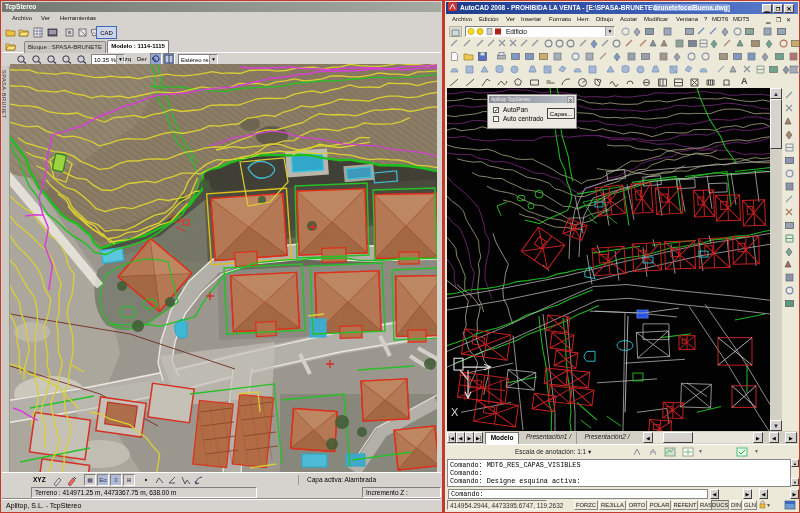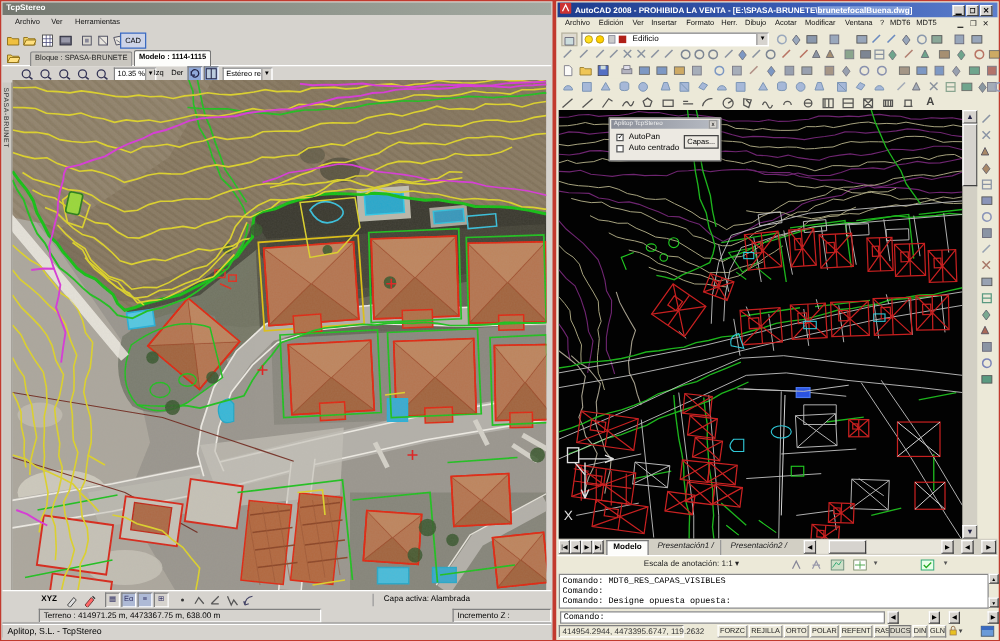--- a/index.html
+++ b/index.html
@@ -1075,21 +1075,21 @@
 <span class="abs" style="left:252px;top:3px;font-size:5px;color:#555">▼</span>
 <span class="abs" style="left:290px;top:2px;width:12px;height:10px"><svg width="12" height="10">
           <rect x="1" y="1" width="10" height="8" fill="#e8ffe8" stroke="#3a7" stroke-width="0.8"></rect>
           <path d="M3 5 l2 2 l4 -4" stroke="#2a2" fill="none" stroke-width="1"></path>
         </svg></span>
 <span class="abs" style="left:308px;top:3px;font-size:5px;color:#555">▼</span>
 </div>
 <div class="abs" style="left:1px;top:457px;width:352px;height:42px;background:#ece9d8">
 <div class="abs" style="left:1px;top:1px;width:344px;height:28px;background:#fff;border:1px solid #888;font-family:'Liberation Mono',monospace;font-size:6.8px;line-height:8px;padding:1px 2px;white-space:pre">Comando: MDT6_RES_CAPAS_VISIBLES
 Comando:
-Comando: Designe opuesta opuesta:</div>
+Comando: Designe esquina activa:</div>
 <span class="abs btn" style="left:345px;top:1px;width:8px;height:8px;font-size:4px;text-align:center;line-height:7px">▲</span>
 <span class="abs btn" style="left:345px;top:20px;width:8px;height:8px;font-size:4px;text-align:center;line-height:7px">▼</span>
 <div class="abs" style="left:2px;top:31px;width:260px;height:10px;background:#fff;border:1px solid #888;font-family:'Liberation Mono',monospace;font-size:6.8px;line-height:9px;padding-left:2px">Comando:</div>
 <span class="abs btn" style="left:264px;top:31px;width:9px;height:10px;font-size:5px;text-align:center;line-height:9px">◀</span>
 <span class="abs btn" style="left:297px;top:31px;width:9px;height:10px;font-size:5px;text-align:center;line-height:9px">▶</span>
 <span class="abs btn" style="left:313px;top:31px;width:9px;height:10px;font-size:5px;text-align:center;line-height:9px">◀</span>
 <span class="abs btn" style="left:344px;top:31px;width:9px;height:10px;font-size:5px;text-align:center;line-height:9px">▶</span>
 </div>
 <div class="abs" style="left:1px;top:499px;width:352px;height:11px;background:#ece9d8">
       <span class="abs sunk t6" style="left:1px;top:0px;width:100px;height:10px;padding-left:2px;background:#ece9d8;color:#333">414954.2944, 4473395.6747, 119.2632</span>

